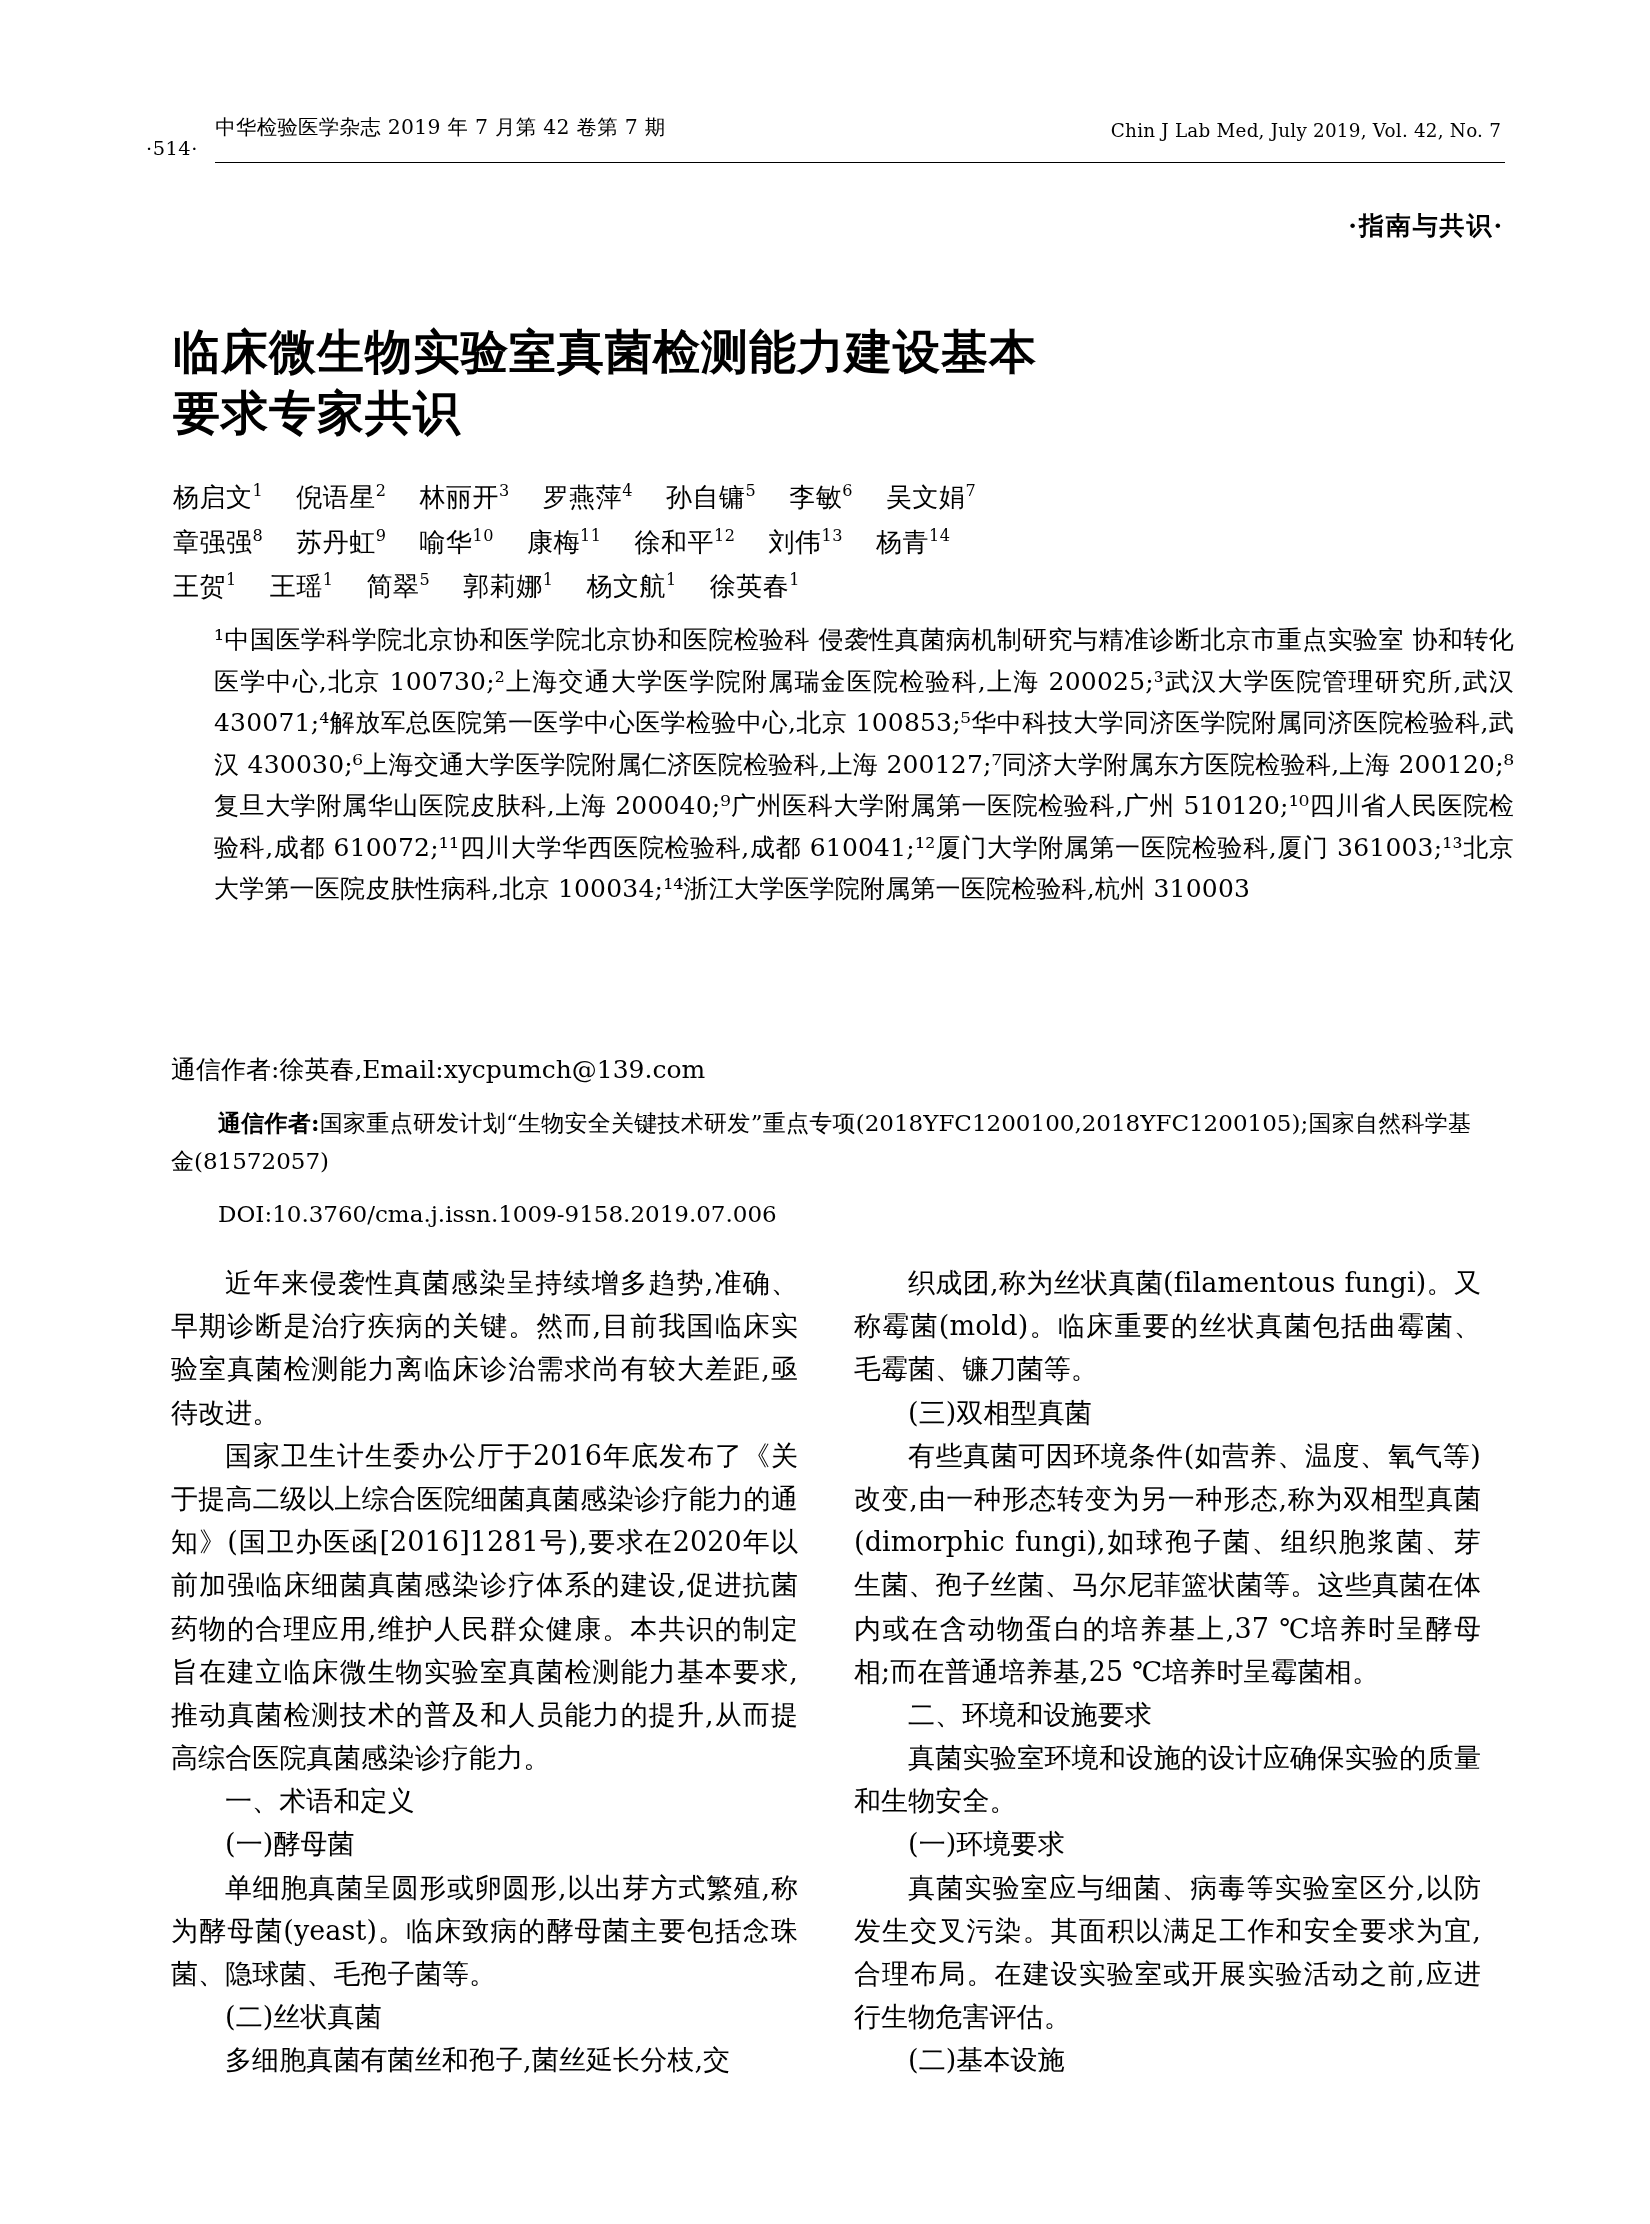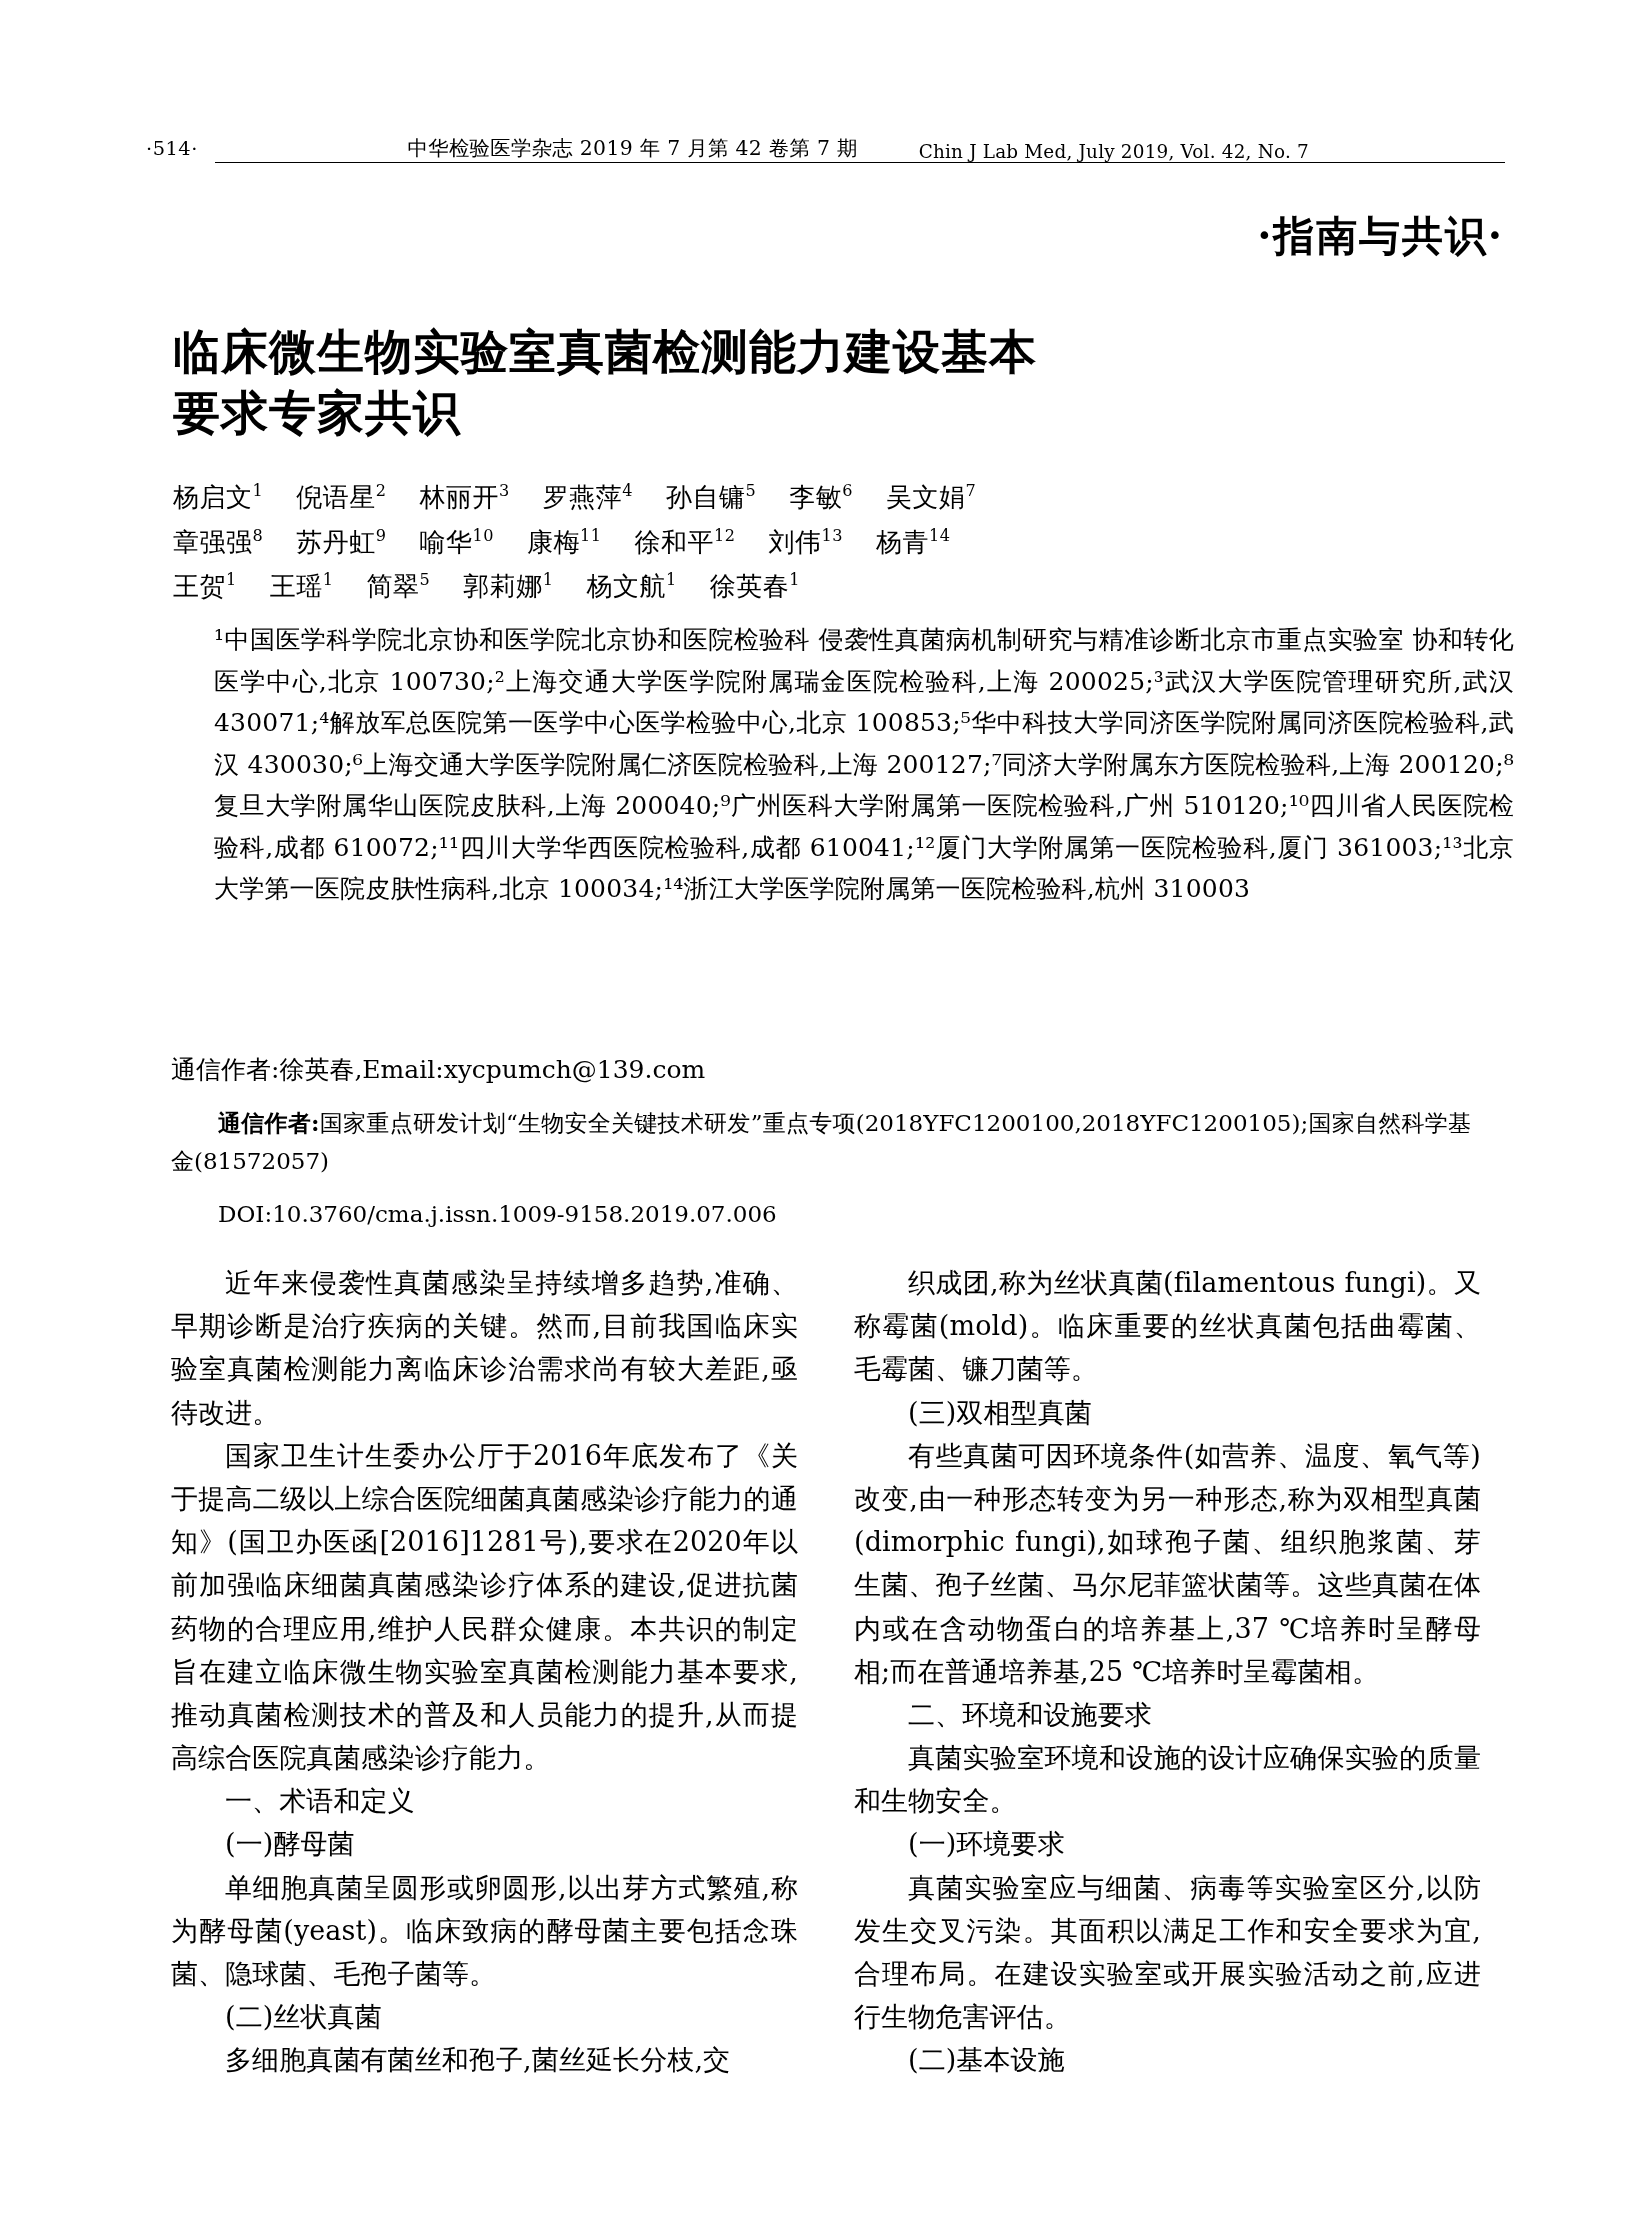--- a/index.html
+++ b/index.html
@@ -38,44 +38,44 @@
     letter-spacing: 0.5px;
     white-space: nowrap;
     padding-bottom: 2.9px;
     text-align: center;
   }
   .runhead-rule {
     flex: 1;
     margin-left: 17.5px;
     border-bottom: 1.6px solid #000;
     display: flex;
-    justify-content: center;
+    justify-content: space-between;
     align-items: flex-end;
-    padding-bottom: 0;
+    padding-bottom: 21px;
     gap: 36px;
   }
   .runhead-cn {
     font-size: 20.4px;
     letter-spacing: 0.3px;
     white-space: nowrap;
   }
   .runhead-en {
     font-size: 18.4px;
     letter-spacing: 0.2px;
     white-space: nowrap;
     margin-left: 25px;
     padding-right: 3.9px;
   }
 
   
   .category {
     position: absolute;
     right: 147px;
     top: 209px;
-    font-size: 41px;
+    font-size: 25px;
     font-weight: bold;
     letter-spacing: 1.9px;
     white-space: nowrap;
   }
 
   
   .title {
     position: absolute;
     left: 173px;
     top: 291px;

